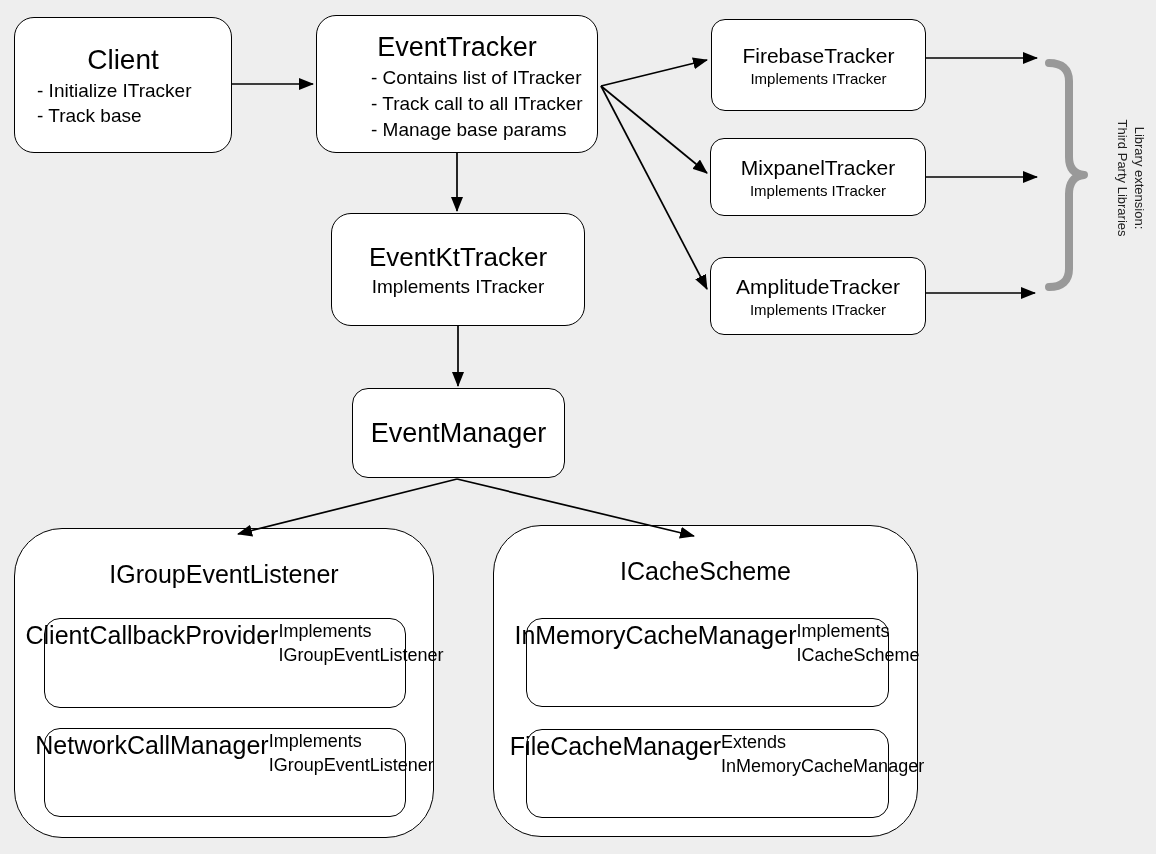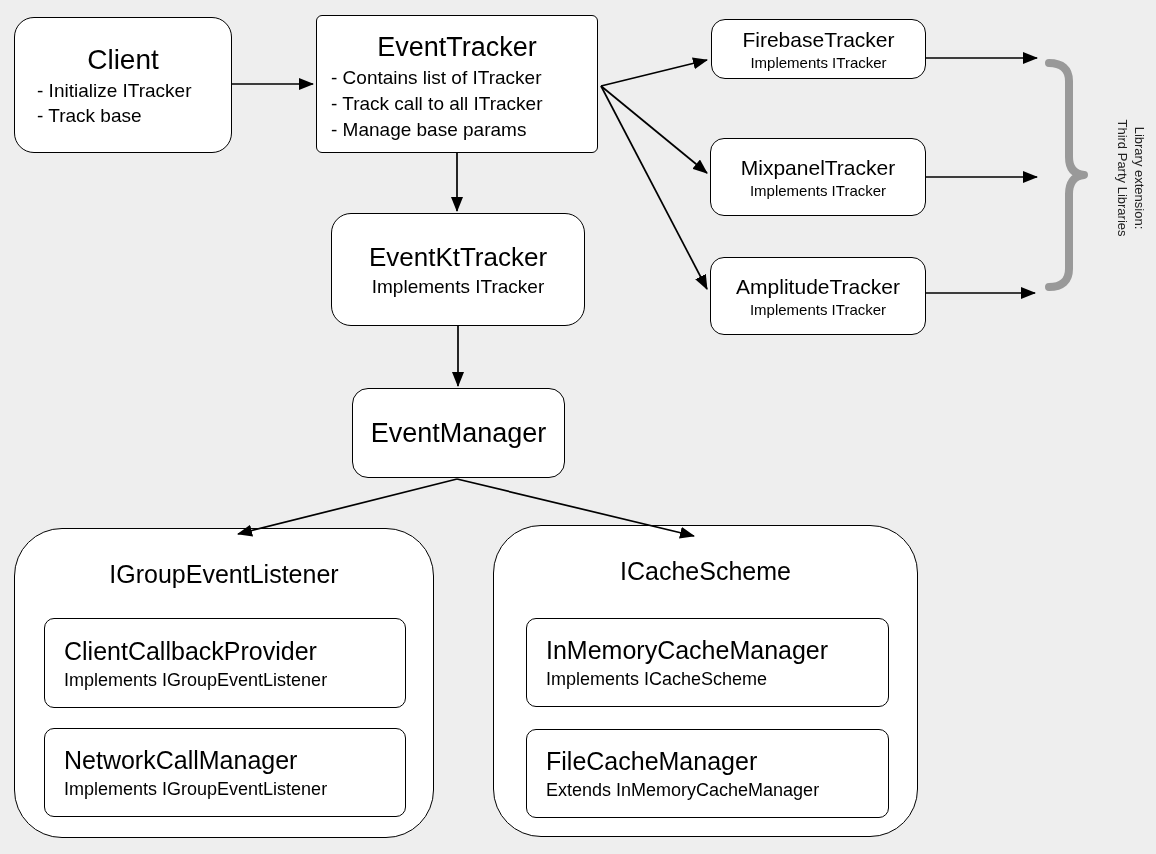--- a/index.html
+++ b/index.html
@@ -24,29 +24,29 @@
     background:var(--fill);
     border:1.7px solid var(--border);
   }
 
   
   #client{left:14px;top:17px;width:218px;height:136px;border-radius:20px;padding-top:24px;}
   #client .ttl{font-size:28px;line-height:36px;text-align:center;}
   #client .ln{font-size:19px;line-height:25px;padding-left:22px;}
 
   
-  #event-tracker{left:316px;top:15px;width:282px;height:138px;border-radius:6px;padding-top:13px;}
+  #event-tracker{left:316px;top:15px;width:282px;height:138px;border-radius:20px;padding-top:13px;}
   #event-tracker .ttl{font-size:27px;line-height:36px;text-align:center;}
-  #event-tracker .ln{font-size:19px;line-height:26px;padding-left:14px;}
+  #event-tracker .ln{font-size:19px;line-height:26px;padding-left:14px;margin-left:40px;}
 
   
   .trk{display:flex;flex-direction:column;align-items:center;justify-content:center;border-radius:14px;}
   .trk .t{font-size:21px;line-height:27px;}
   .trk .s{font-size:15px;line-height:19px;}
-  #firebase-tracker{left:711px;top:19px;width:215px;height:60px;}
+  #firebase-tracker{left:711px;top:19px;width:215px;height:92px;}
   #mixpanel-tracker{left:710px;top:138px;width:216px;height:78px;}
   #amplitude-tracker{left:710px;top:257px;width:216px;height:78px;}
 
   
   #event-kt-tracker{left:331px;top:213px;width:254px;height:113px;border-radius:20px;
     display:flex;flex-direction:column;align-items:center;justify-content:center;}
   #event-kt-tracker .ttl{font-size:26px;line-height:34px;}
   #event-kt-tracker .sub{font-size:19px;line-height:26px;}
 
   
@@ -54,21 +54,21 @@
     display:flex;align-items:center;justify-content:center;}
   #event-manager .ttl{font-size:27px;}
 
   
   .container{border-radius:48px;}
   #group-event-listener{left:14px;top:528px;width:420px;height:310px;padding-left:24px;}
   #cache-scheme{left:493px;top:525px;width:425px;height:312px;}
   .container .cttl{position:absolute;top:29px;left:0;right:0;text-align:center;font-size:25px;line-height:32px;}
 
   
-  .inner{border-radius:10px;display:flex;flex-direction:column;justify-content:center;padding-left:19px;}
+  .inner{border-radius:16px;display:flex;flex-direction:row;justify-content:center;padding-left:19px;}
   .inner .ittl{font-size:25px;line-height:33px;}
   .inner .isub{font-size:18px;line-height:24px;}
   #client-callback-provider{left:29px;top:89px;width:362px;height:90px;}
   #network-call-manager{left:29px;top:199px;width:362px;height:89px;}
   #in-memory-cache-manager{left:32px;top:92px;width:363px;height:89px;}
   #file-cache-manager{left:32px;top:203px;width:363px;height:89px;}
 
   
   #edges{position:absolute;left:0;top:0;width:1156px;height:854px;z-index:5;pointer-events:none;}
   #edges line{stroke:var(--border);stroke-width:1.7;}

